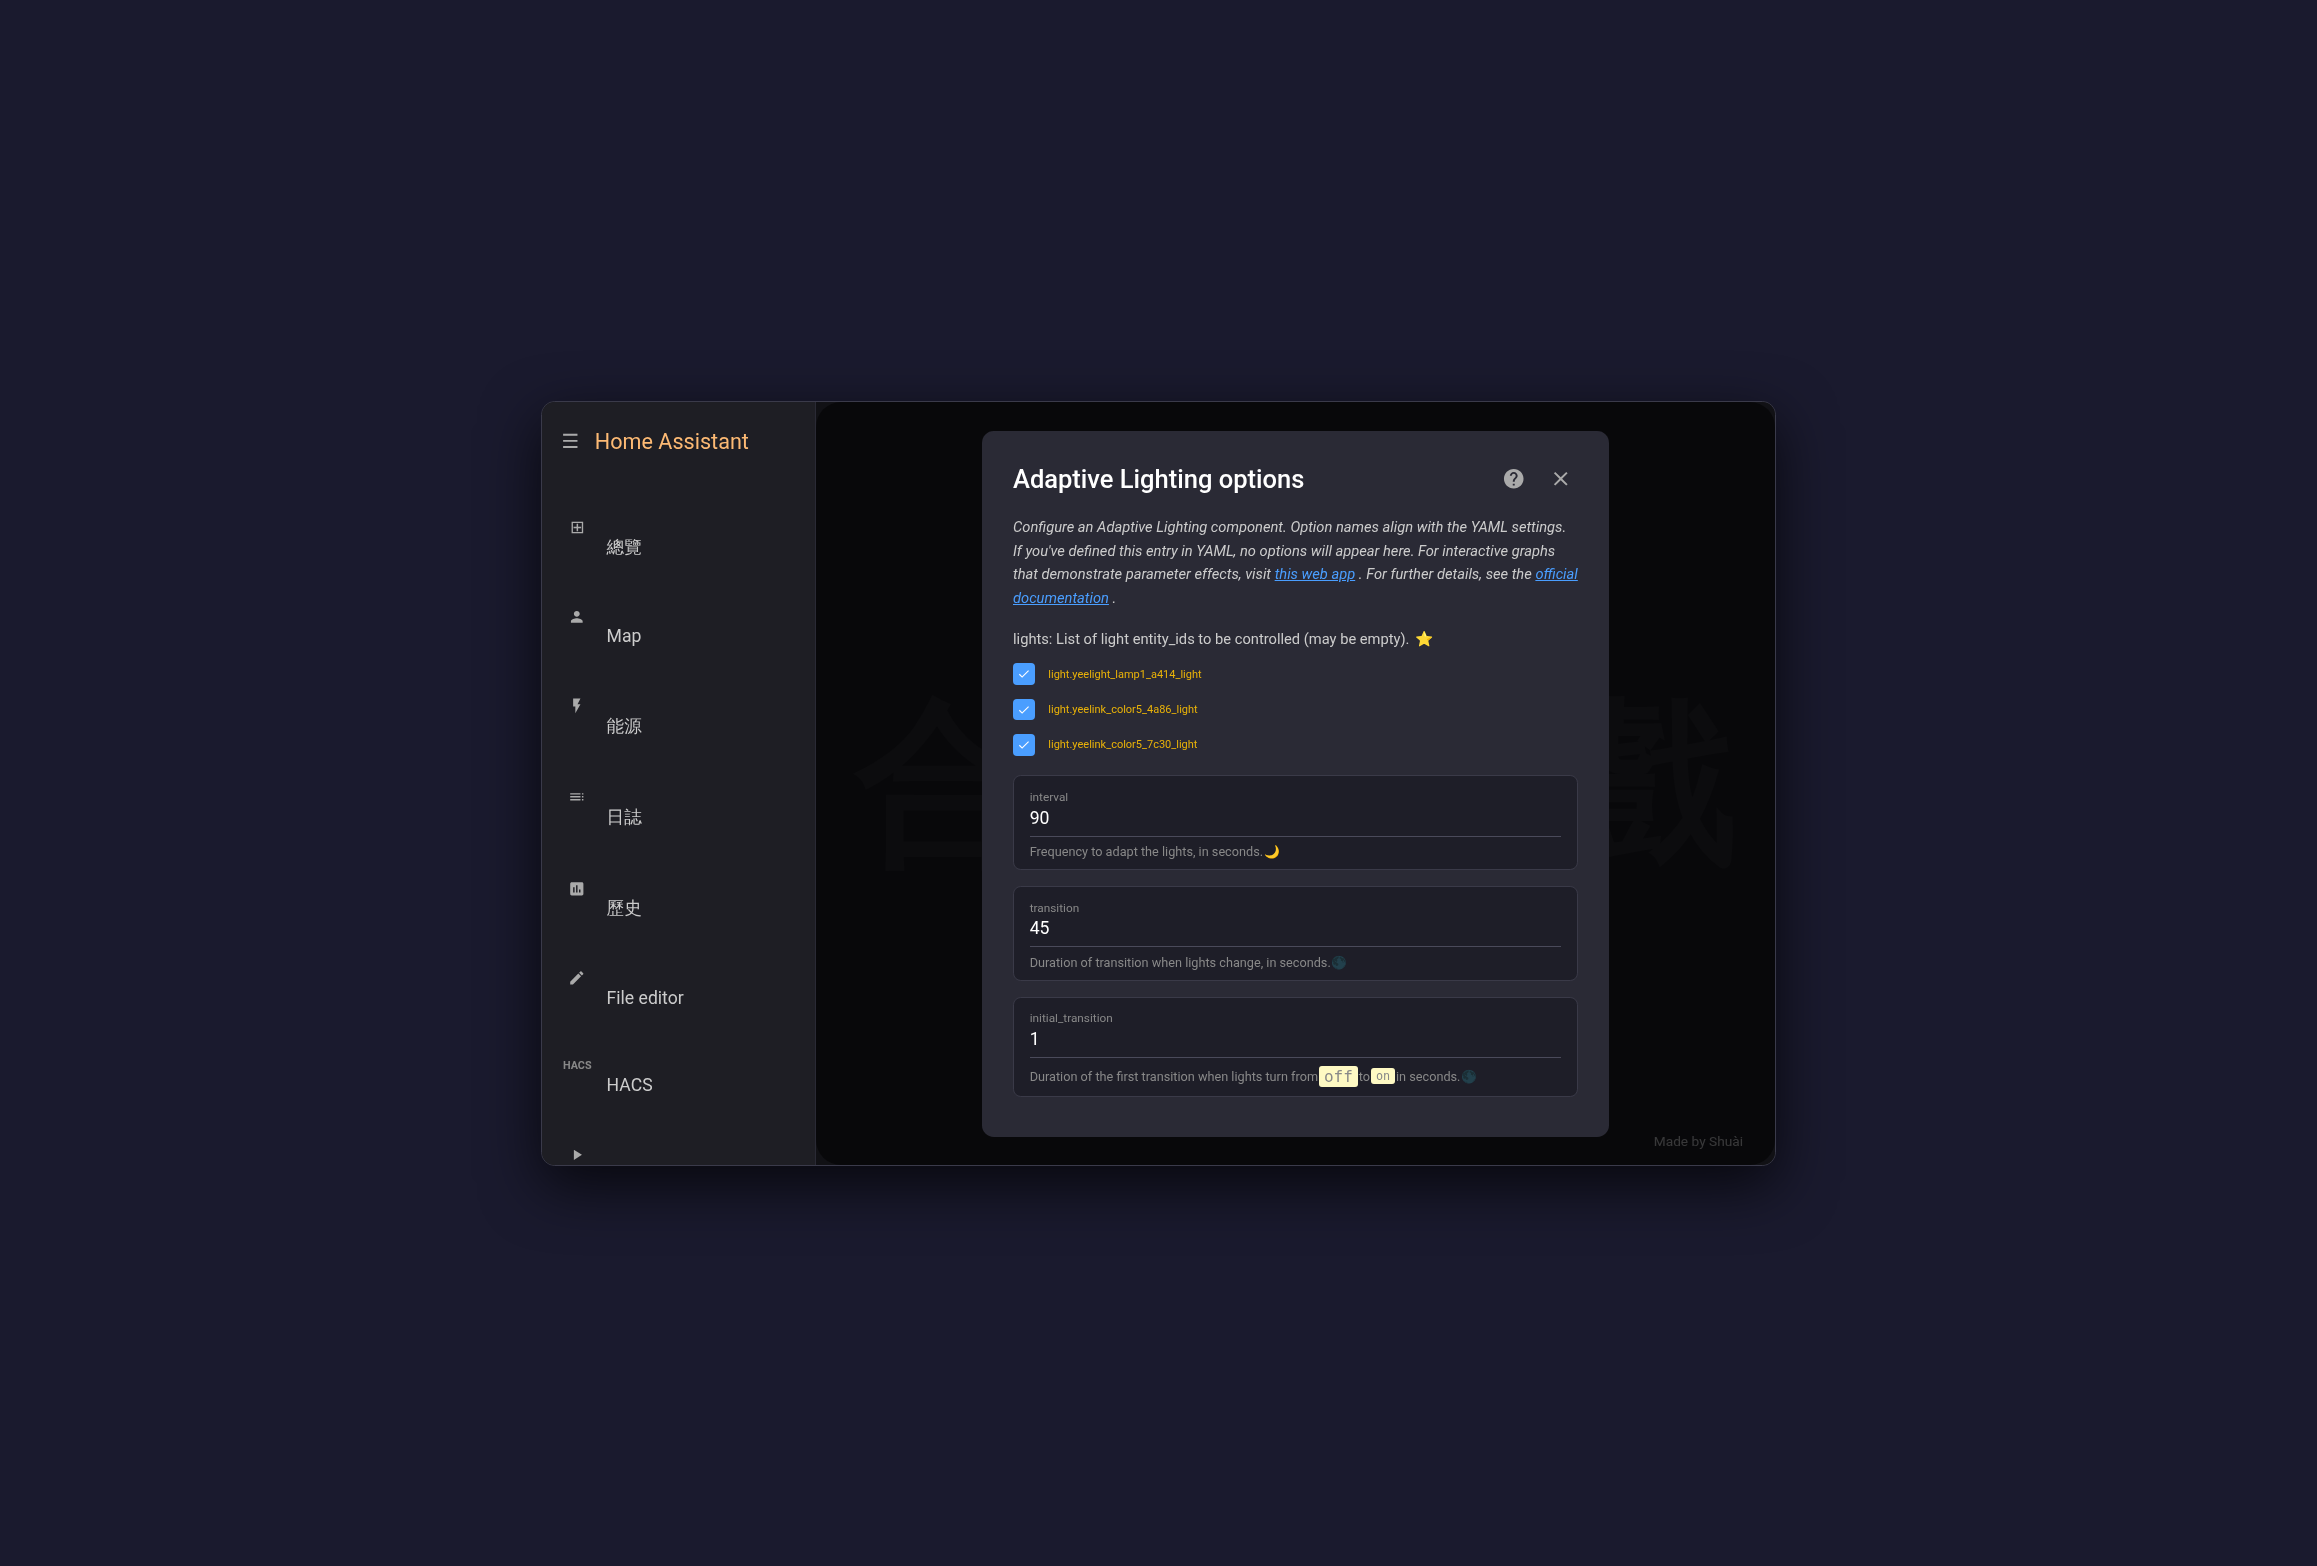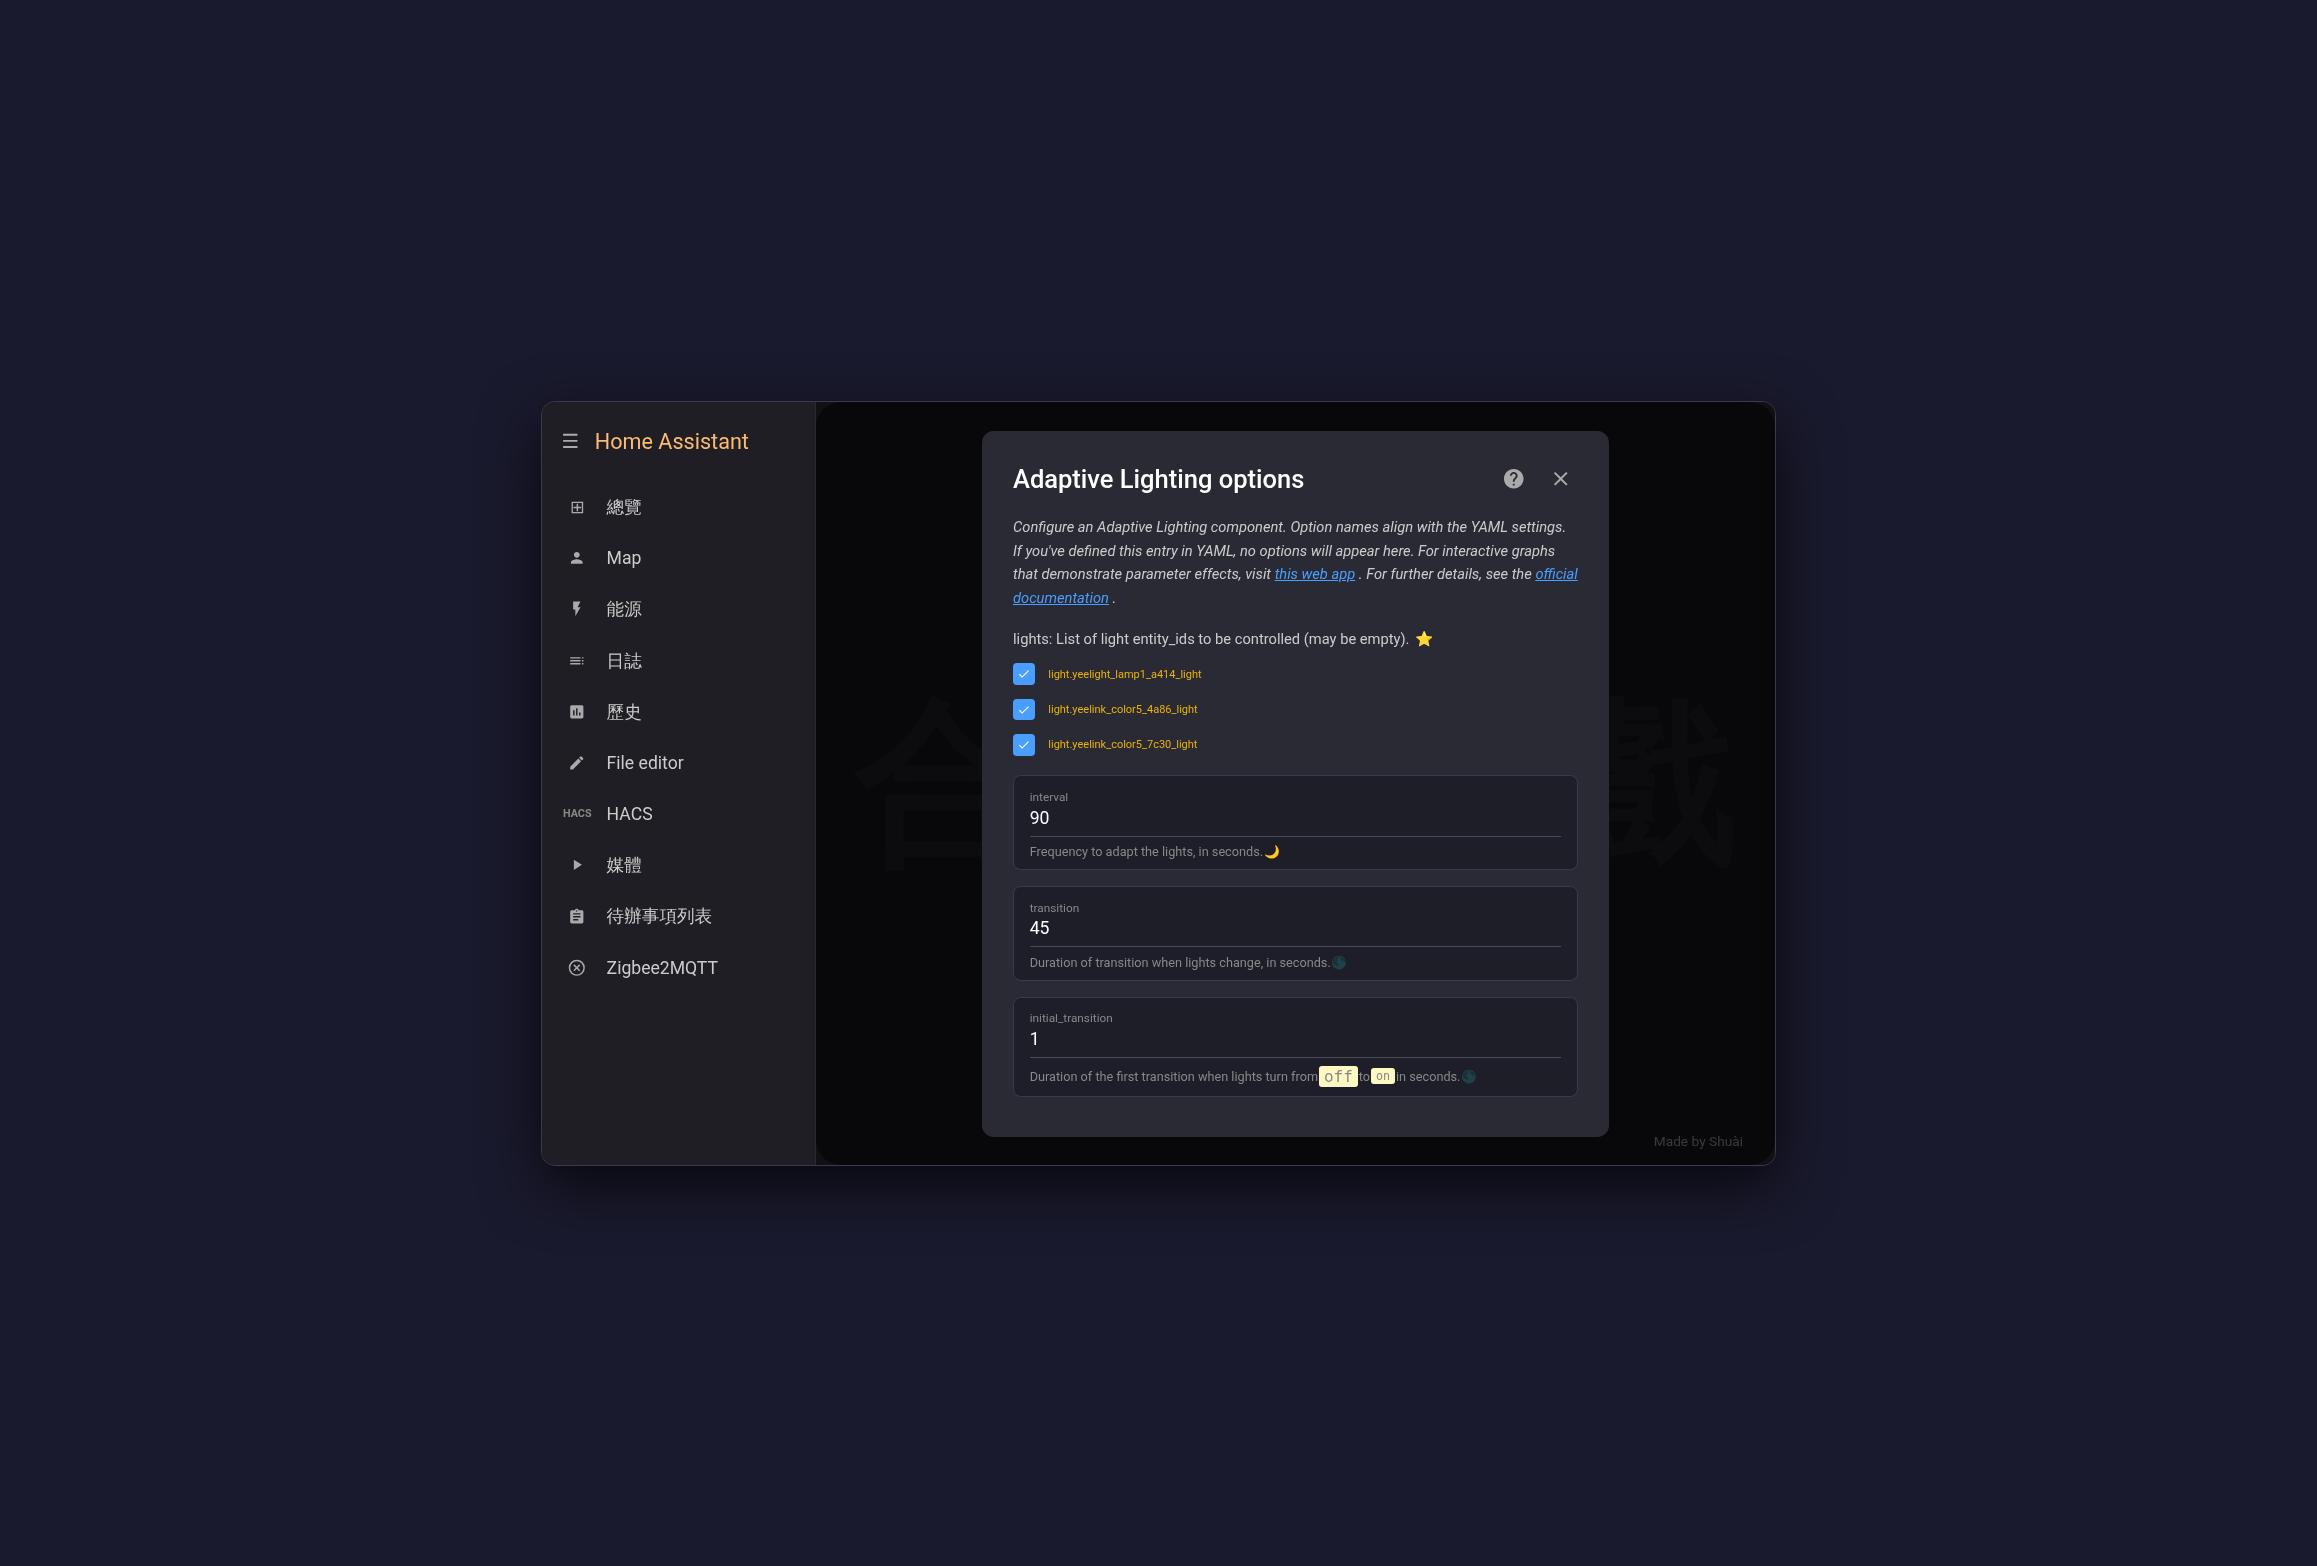--- a/index.html
+++ b/index.html
@@ -80,20 +80,21 @@
       align-items: center;
       justify-content: center;
       color: #aaa;
       font-size: 17.6px;
       flex-shrink: 0;
     }
 
     .nav-label {
       font-size: 17.6px;
       color: #cccccc;
+      margin-top: 40px;
     }
 
     .sidebar-bottom {
       padding: 11.8px 0;
       border-top: 1px solid #2a2a35;
     }
 
     .notification-badge {
       background: #e67e22;
       color: white;

